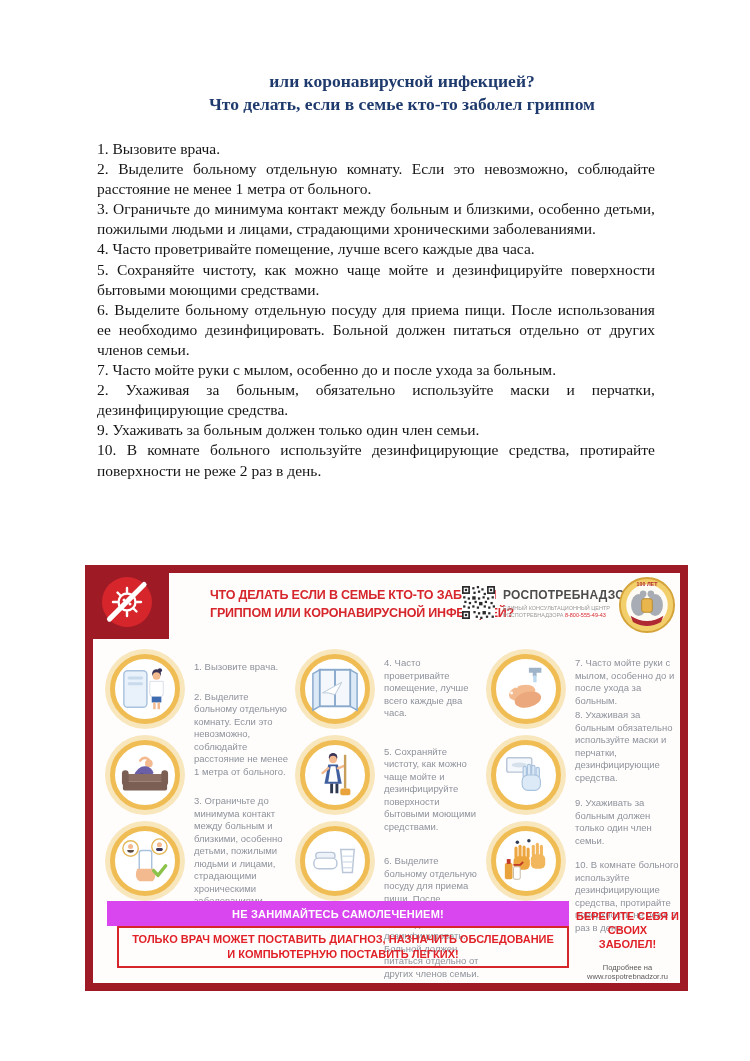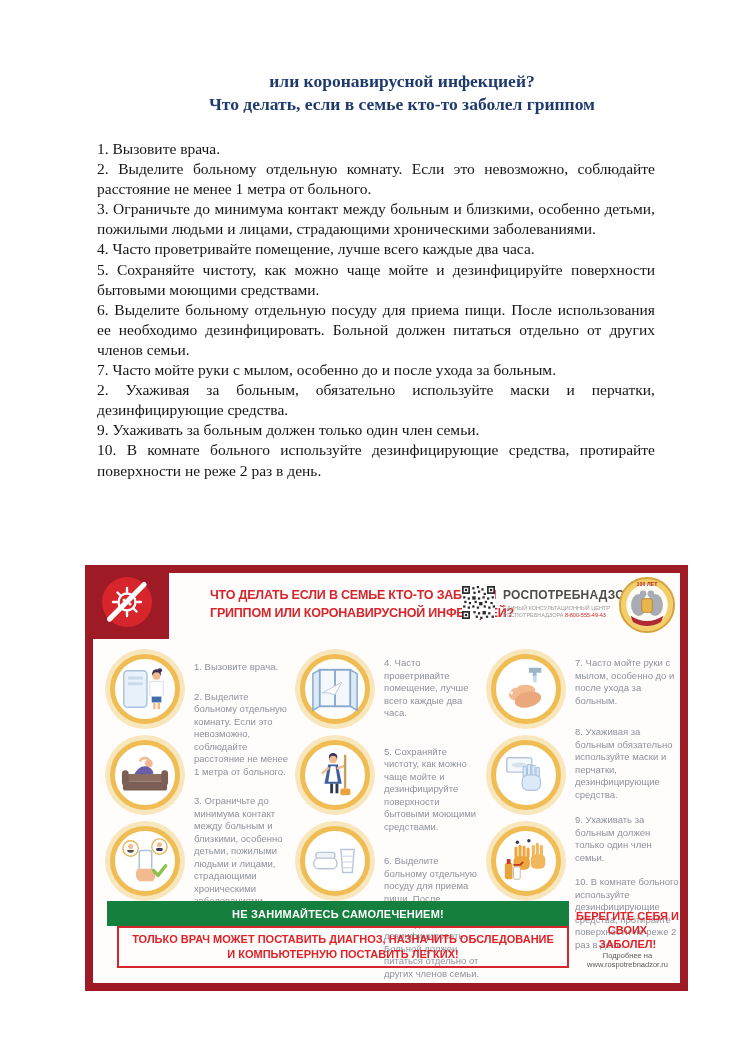--- a/index.html
+++ b/index.html
@@ -52,30 +52,30 @@
     border:5px solid #f0bd55;box-shadow:0 0 0 5px #f8e6bd;
     display:flex;align-items:center;justify-content:center;flex:0 0 auto;
     margin:5px 0 0 0;
   }
   .texts{flex:1;padding-left:7px;padding-right:2px;}
   .texts p{margin:0;font-size:9.5px;line-height:12.5px;color:#8d929b;}
   
   .p-footer{position:absolute;left:14px;top:328px;width:575px;display:flex;}
   .banner-wrap{width:462px;}
   .banner-red{
-    background:#15803d;color:#ffffff;font-weight:bold;text-align:center;
+    background:#d946ef;color:#ffffff;font-weight:bold;text-align:center;
     font-size:11px;padding:7px 0 6px 0;letter-spacing:0.2px;
   }
   .banner-white{
     border:2px solid #d6262c;color:#e02128;font-weight:bold;text-align:center;
     font-size:11px;line-height:15px;padding:4px 2px;margin-left:10px;
   }
   .footer-right{flex:1;text-align:center;padding-left:4px;}
   .keep-safe{color:#e02128;font-weight:bold;font-size:11px;line-height:14px;margin-top:8px;}
-  .more-info{color:#5a5a5a;font-size:7.5px;margin-top:0;}
+  .more-info{color:#5a5a5a;font-size:7.5px;margin-top:12px;}
 </style>
 </head>
 <body>
 
 <div class="doc-title">
   <div>или коронавирусной инфекцией?</div>
   <div>Что делать, если в семье кто-то заболел гриппом</div>
 </div>
 
 <div class="doc-body">
@@ -330,21 +330,21 @@
             <circle cx="29" cy="5" r="1.8" fill="#2e3a52"></circle>
             <rect x="4" y="28" width="8" height="17" rx="2" fill="#e8a33d"></rect>
             <rect x="6" y="24" width="4" height="5" fill="#c0392b"></rect>
             <rect x="13" y="32" width="7" height="13" rx="1.5" fill="#ffffff" stroke="#c7b9a5" stroke-width="1"></rect>
             <path d="M13 30 h7 l3 -3" stroke="#c0392b" stroke-width="2" fill="none"></path>
           </svg>
         </div>
       </div>
       <div class="texts">
         <p style="margin-top:10px">7. Часто мойте руки с мылом, особенно до и после ухода за больным.</p>
-        <p style="margin-top:19px">8. Ухаживая за больным обязательно используйте маски и перчатки, дезинфицирующие средства.</p>
+        <p style="margin-top:2px">8. Ухаживая за больным обязательно используйте маски и перчатки, дезинфицирующие средства.</p>
         <p style="margin-top:13px">9. Ухаживать за больным должен только один член семьи.</p>
         <p style="margin-top:12px">10. В комнате больного используйте дезинфицирующие средства, протирайте поверхности не реже 2 раз в день.</p>
       </div>
     </div>
   </div>
 
   <div class="p-footer">
     <div class="banner-wrap">
       <div class="banner-red">НЕ ЗАНИМАЙТЕСЬ САМОЛЕЧЕНИЕМ!</div>
       <div class="banner-white">

